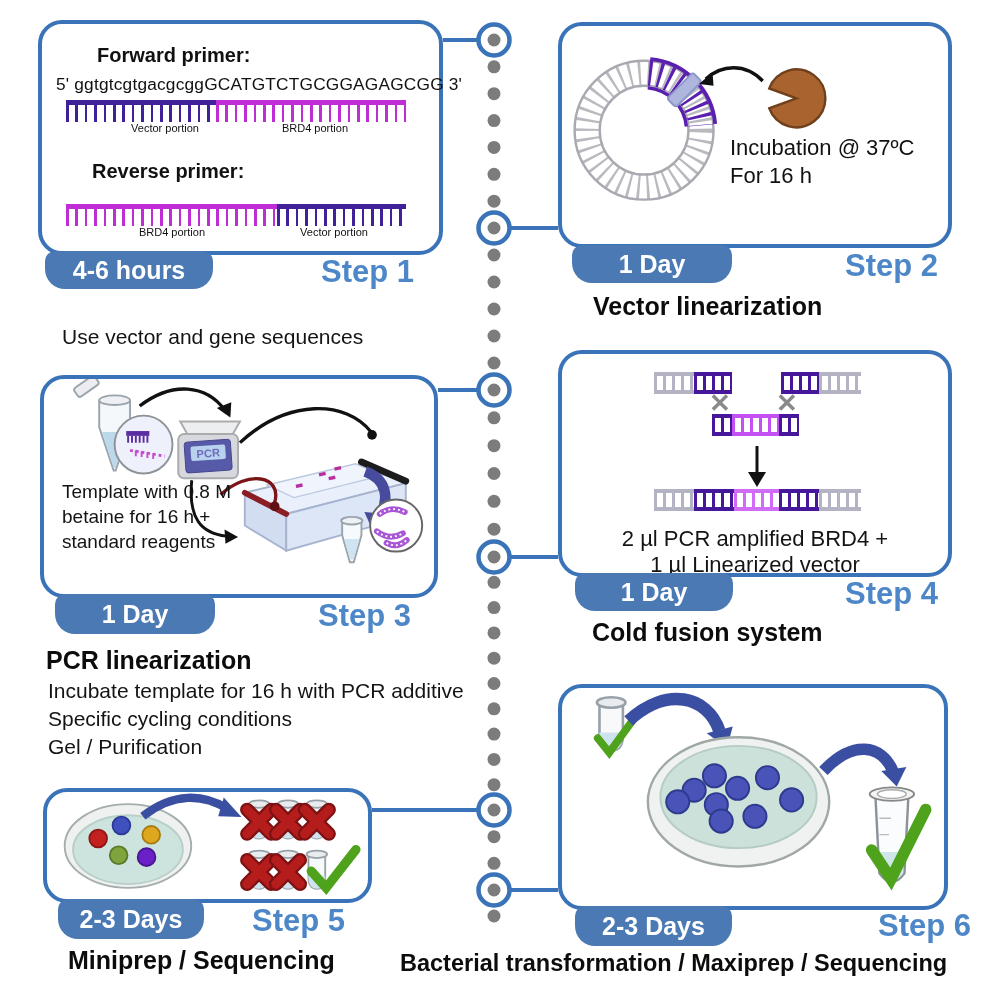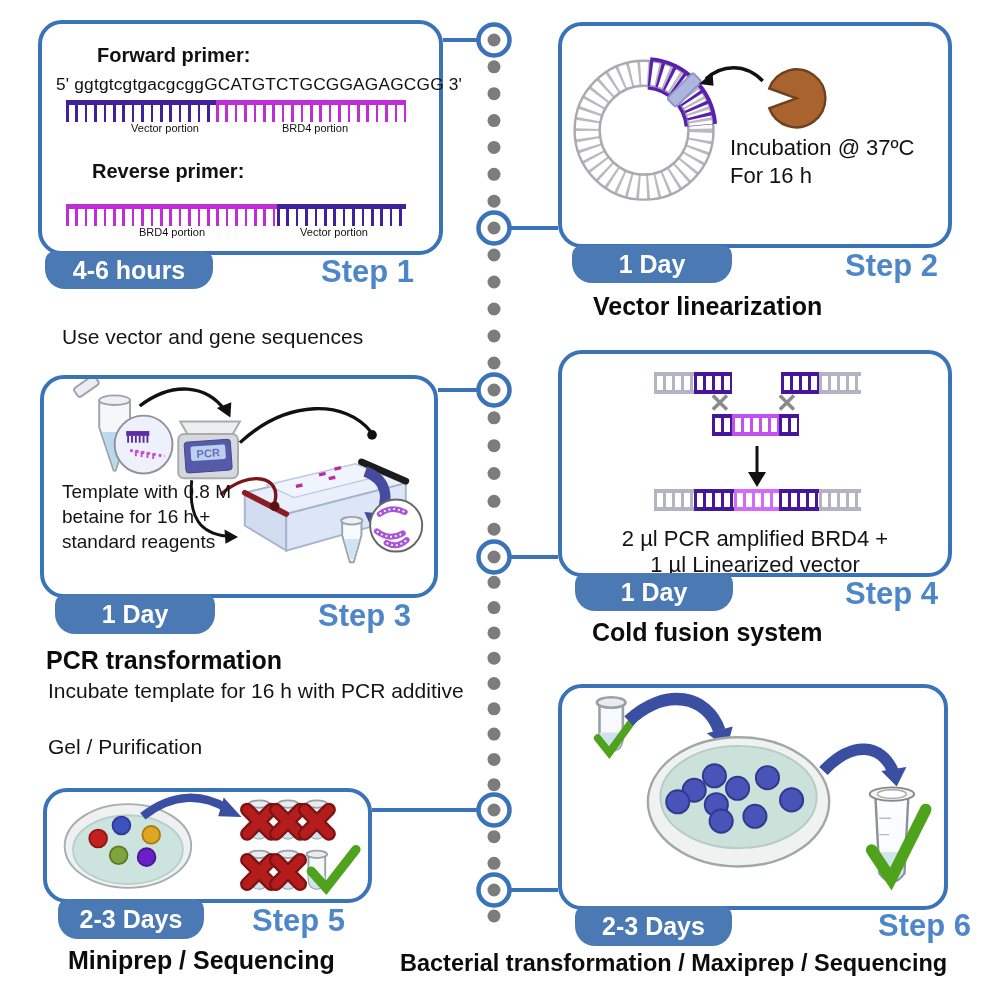--- a/index.html
+++ b/index.html
@@ -209,22 +209,23 @@
       </g>
     </svg>
     <div class="annot" style="left:18px;top:100px;">
       <div>Template with 0.8 M</div>
       <div>betaine for 16 h +</div>
       <div>standard reagents</div>
     </div>
   </div>
   <div class="badge" style="left:55px;top:594px;width:160px;height:40px;">1 Day</div>
   <div class="steplab" style="left:318px;top:598px;">Step 3</div>
-  <div class="title" style="left:46px;top:646px;">PCR transformation</div>
+  <div class="title" style="left:46px;top:646px;">PCR linearization</div>
   <div class="subline" style="left:48px;top:679px;">Incubate template for 16 h with PCR additive</div>
+  <div class="subline" style="left:48px;top:707px;">Specific cycling conditions</div>
   <div class="subline" style="left:48px;top:735px;">Gel / Purification</div>
 
   <div class="panel" style="left:558px;top:350px;width:394px;height:227px;">
     <div class="ladder" style="left:92px;top:18px;">
       <i class="lg-gray" style="width:40px;"></i>
         <i class="lg-purple" style="width:38px;"></i>
     </div>
     <div class="ladder" style="left:219px;top:18px;">
       <i class="lg-purple" style="width:38px;"></i>
         <i class="lg-gray" style="width:42px;"></i>

